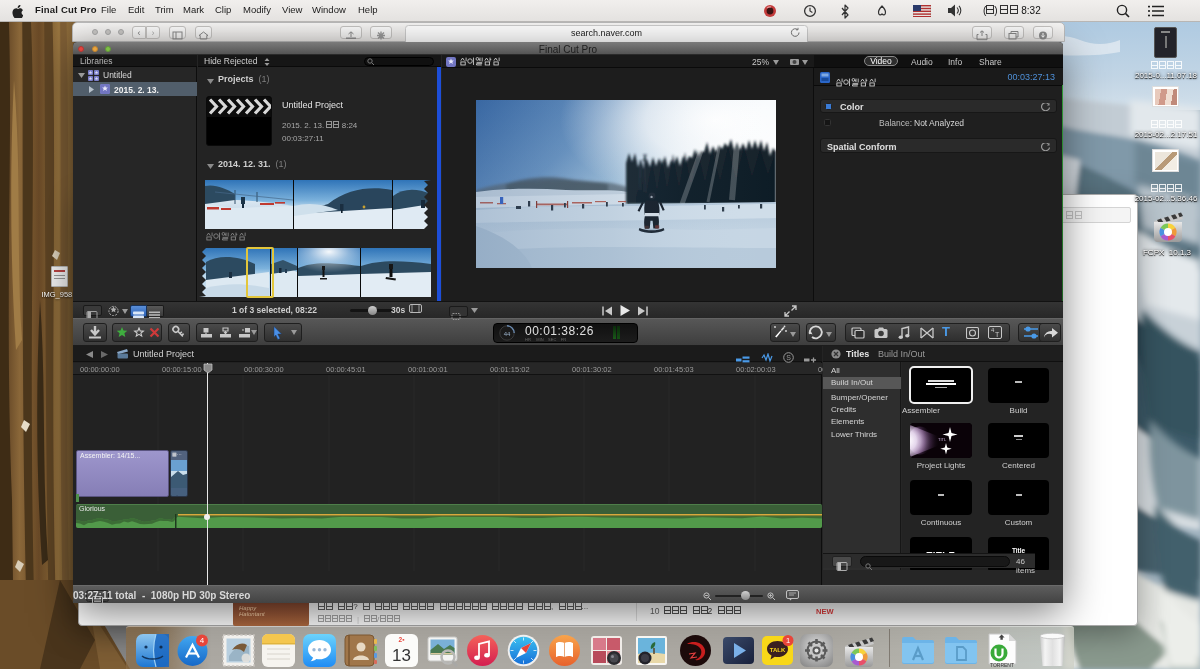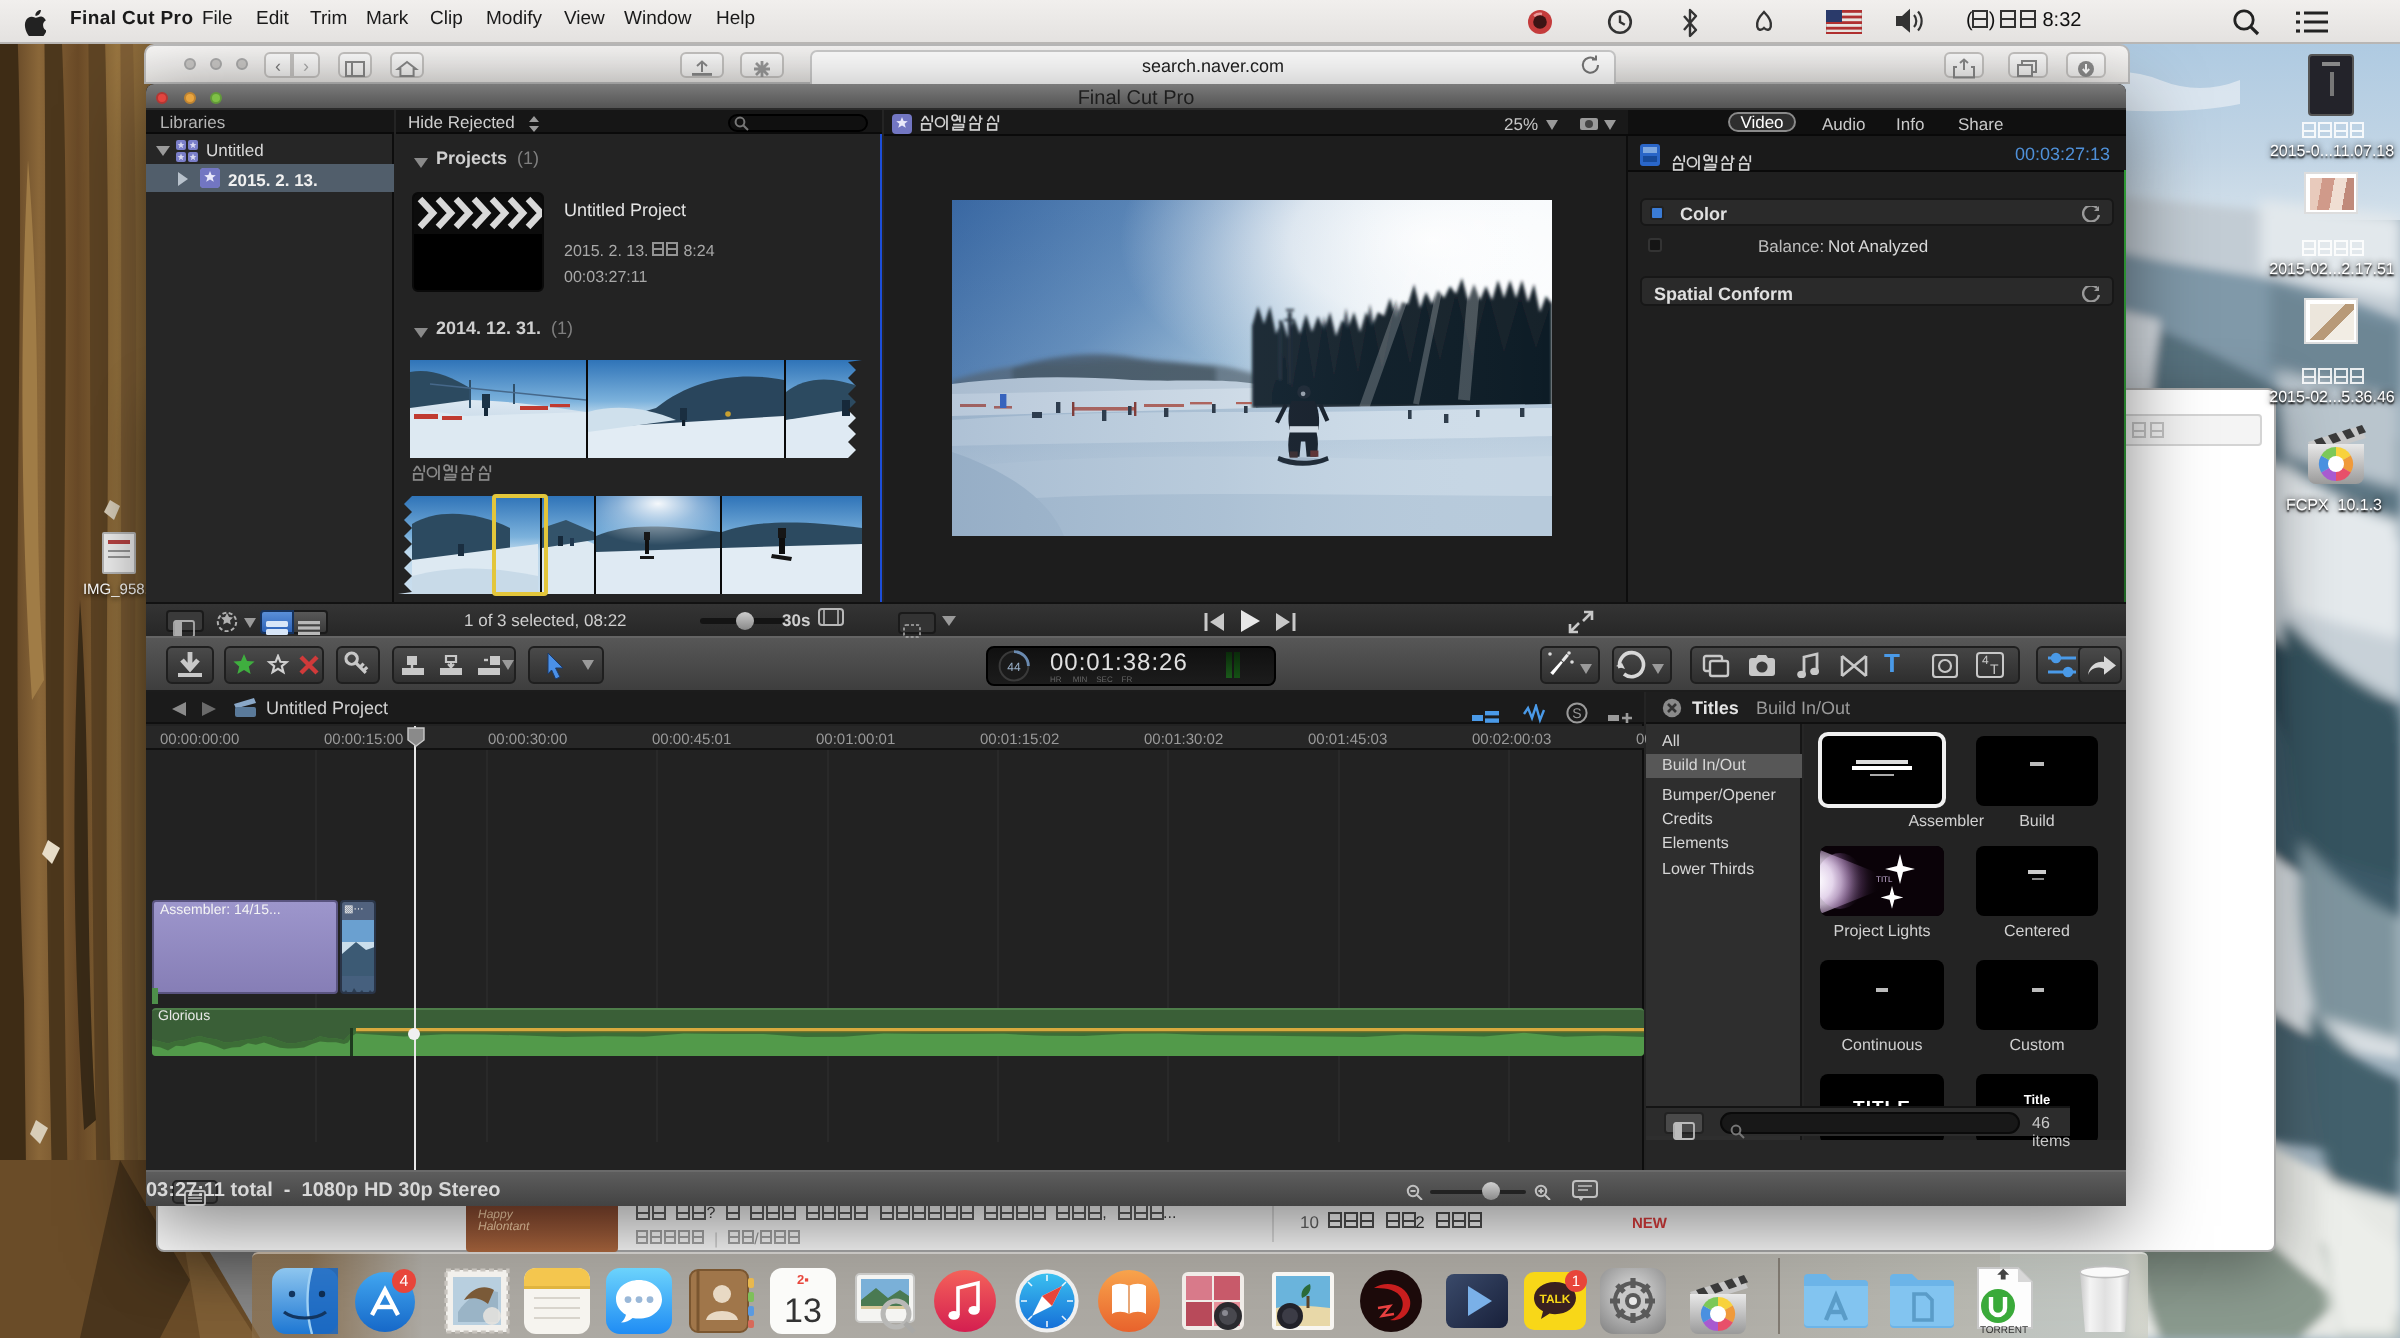--- a/index.html
+++ b/index.html
@@ -235,21 +235,21 @@
             <path d="M0,0 l5,3.5 -5,3.5 Z" fill="#b8c2cc"></path>
           </svg>
    <span class="ab" style="left:27px;top:2px;width:10px;height:10px;background:#8a8edb;border-radius:2px"><svg width="10" height="10" viewBox="0 0 10 10">
               <rect x="0" y="0" width="10" height="10" rx="2" fill="#7276c2"></rect>
               <path d="M5,1.5 l.8,2 2.1,.1 -1.6,1.3 .6,2 -1.9,-1.2 -1.9,1.2 .6,-2 -1.6,-1.3 2.1,-.1 Z" fill="#e8e8fa"></path>
             </svg></span>
    <span class="ab" style="left:41px;top:2.5px">2015. 2. 13.</span>
   </div>
  </div>
 
- <div class="ab" style="left:125px;top:13px;width:243px;height:263px;background:#232323;border-right:1px solid #1d4ed8">
+ <div class="ab" style="left:125px;top:13px;width:243px;height:263px;background:#232323;border-right:4px solid #1d4ed8">
   <div class="ab" style="left:0;top:0;width:243px;height:12px;background:#161616;border-bottom:1px solid #0a0a0a;color:#cfcfcf;font-size:8.5px">
    <span style="margin-left:6px;line-height:12px">Hide Rejected</span>
    <svg class="ab" style="left:66px;top:2.5px" width="6" height="8" viewBox="0 0 6 8">
             <path d="M3,0 L5.5,3 H0.5 Z M3,8 L0.5,5 H5.5 Z" fill="#9a9a9a"></path>
           </svg>
    <span class="ab" style="left:166px;top:1.5px;width:70px;height:9px;background:#101010;border:1px solid #000;border-radius:5px"><svg width="8" height="8" viewBox="0 0 8 8" style="margin:0.5px 0 0 2px">
               <circle cx="3" cy="3" r="2.2" fill="none" stroke="#777" stroke-width="1"></circle>
               <path d="M4.6,4.6 L7,7" stroke="#777"></path>
             </svg></span>
   </div>
@@ -388,21 +388,21 @@
      <path d="M0,18 C16,12 40,12 70,16 L70,26 L0,28 Z" fill="#2c4a60"></path>
      <path d="M0,26 L70,24 L70,49 L0,49 Z" fill="#e2ecf4"></path>
      <path d="M28,16 h4 v5 h-4 Z" fill="#161616"></path>
      <path d="M28.5,21 h3 v8 h-3 Z" fill="#0e0e0e"></path>
      <path d="M25,29 l10,1.5 -.5,2 -10,-1.5 Z" fill="#141414"></path>
     </g>
    </svg>
   </div>
   <div class="ab" style="left:47.5px;top:192px;width:28px;height:51px;border:2px solid #e3c63b;border-radius:2px;z-index:3"></div>
 
-  <div class="ab" style="z-index:5;left:34px;top:250px;font-size:8.5px;font-weight:normal;color:#cfcfcf">1 of 3 selected, 08:22</div>
+  <div class="ab" style="z-index:5;left:34px;top:250px;font-size:8.5px;font-weight:bold;color:#cfcfcf">1 of 3 selected, 08:22</div>
   <div class="ab" style="z-index:5;left:152px;top:254px;width:42px;height:3px;background:#141414;border-radius:2px"></div>
   <span class="ab" style="z-index:5;left:170px;top:251px;width:9px;height:9px;border-radius:50%;background:linear-gradient(#ccc,#888)"></span>
   <div class="ab" style="z-index:5;left:193px;top:250px;font-size:8.5px;font-weight:bold;color:#cfcfcf">30s</div>
   <svg class="ab" style="z-index:5;left:211px;top:249px" width="13" height="11" viewBox="0 0 13 11">
           <rect x="0.5" y="0.5" width="12" height="8" rx="1.5" fill="none" stroke="#b8b8b8"></rect>
           <path d="M3,0.5 V8.5 M10,0.5 V8.5" stroke="#b8b8b8" stroke-width=".8"></path>
         </svg>
  </div>
 
  <div class="ab" style="left:369px;top:13px;width:372px;height:263px;background:#1d1d1d;border-right:1px solid #0d0d0d">
@@ -862,21 +862,21 @@
   </div>
   <div class="ab" style="left:79px;top:16px;width:161px;height:208px;background:#232323;overflow:hidden" id="titlegrid">
 
    <div class="ab" style="left:7px;top:4px;width:64px;height:38px;border:2px solid #f0f0f0;border-radius:5px;background:#000;box-shadow:0 0 0 1px #000 inset">
             <div style="margin-top:12px;text-align:center">
               <div style="height:1.5px;width:26px;background:#ddd;margin:0 auto 1.5px"></div>
               <div style="height:2px;width:30px;background:#fff;margin:0 auto 1.5px"></div>
               <div style="height:1px;width:12px;background:#aaa;margin:0 auto"></div>
             </div>
           </div>
-   <div class="ab" style="left:12px;top:44px;width:78px;text-align:right;font-size:8px;color:#d0d0d0">Assembler</div>
+   <div class="ab" style="left:0;top:44px;width:78px;text-align:left;font-size:8px;color:#d0d0d0">Assembler</div>
    <div class="ab" style="left:86px;top:6px;width:61px;height:35px;border-radius:4px;background:#000">
             <div style="margin-top:13px;text-align:center">
               <div style="height:1.5px;width:7px;background:#bbb;margin:0 auto"></div>
             </div>
           </div>
    <div class="ab" style="left:86px;top:44px;width:61px;text-align:center;font-size:8px;color:#d0d0d0">Build</div>
 
    <div class="ab" style="left:8px;top:61px;width:62px;height:35px;border-radius:4px;background:#000;overflow:hidden">
     <svg width="62" height="35" viewBox="0 0 62 35">
      <radialGradient id="bgl" cx="0" cy=".5" r="1">

